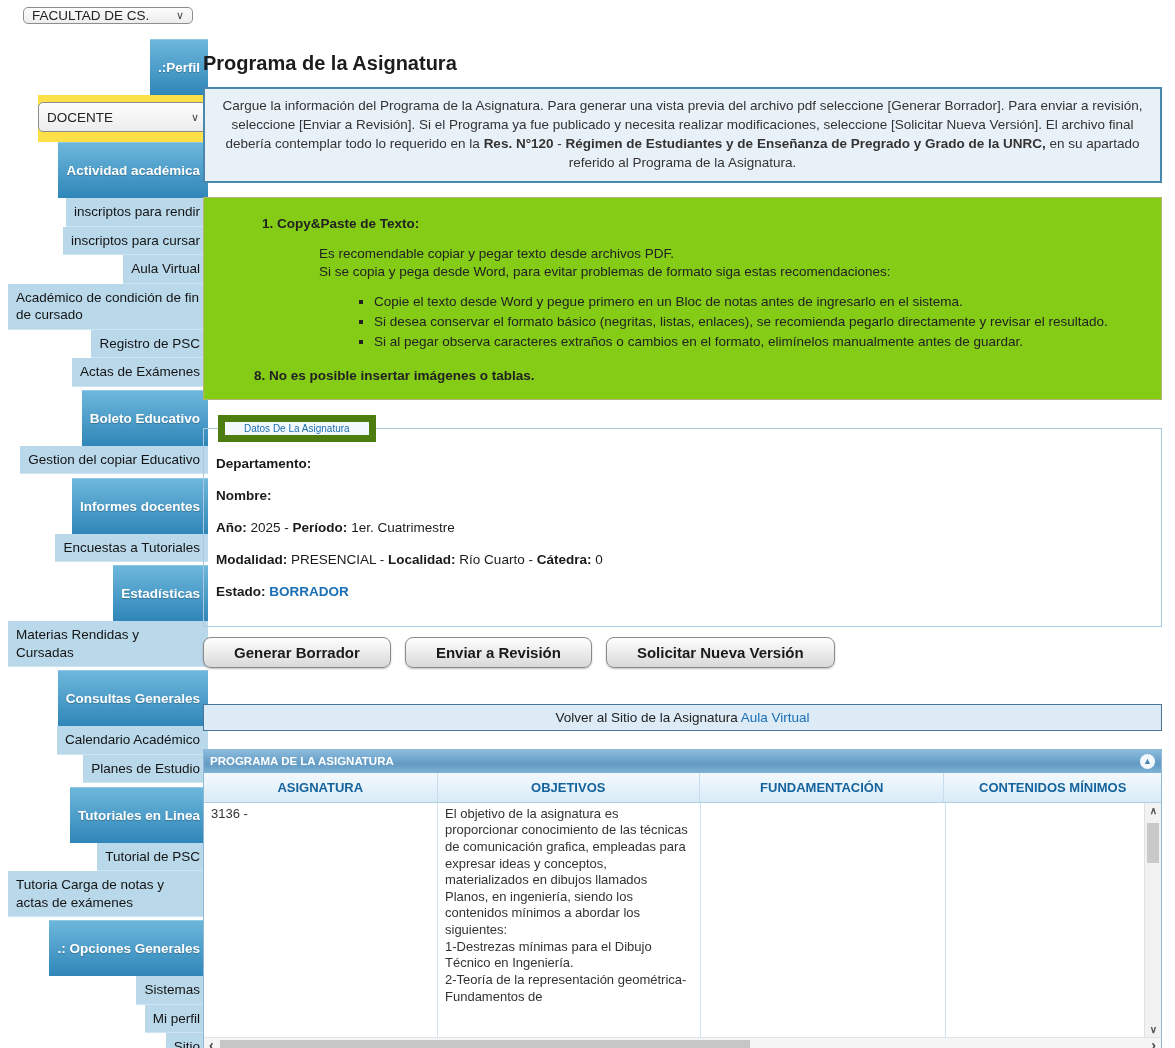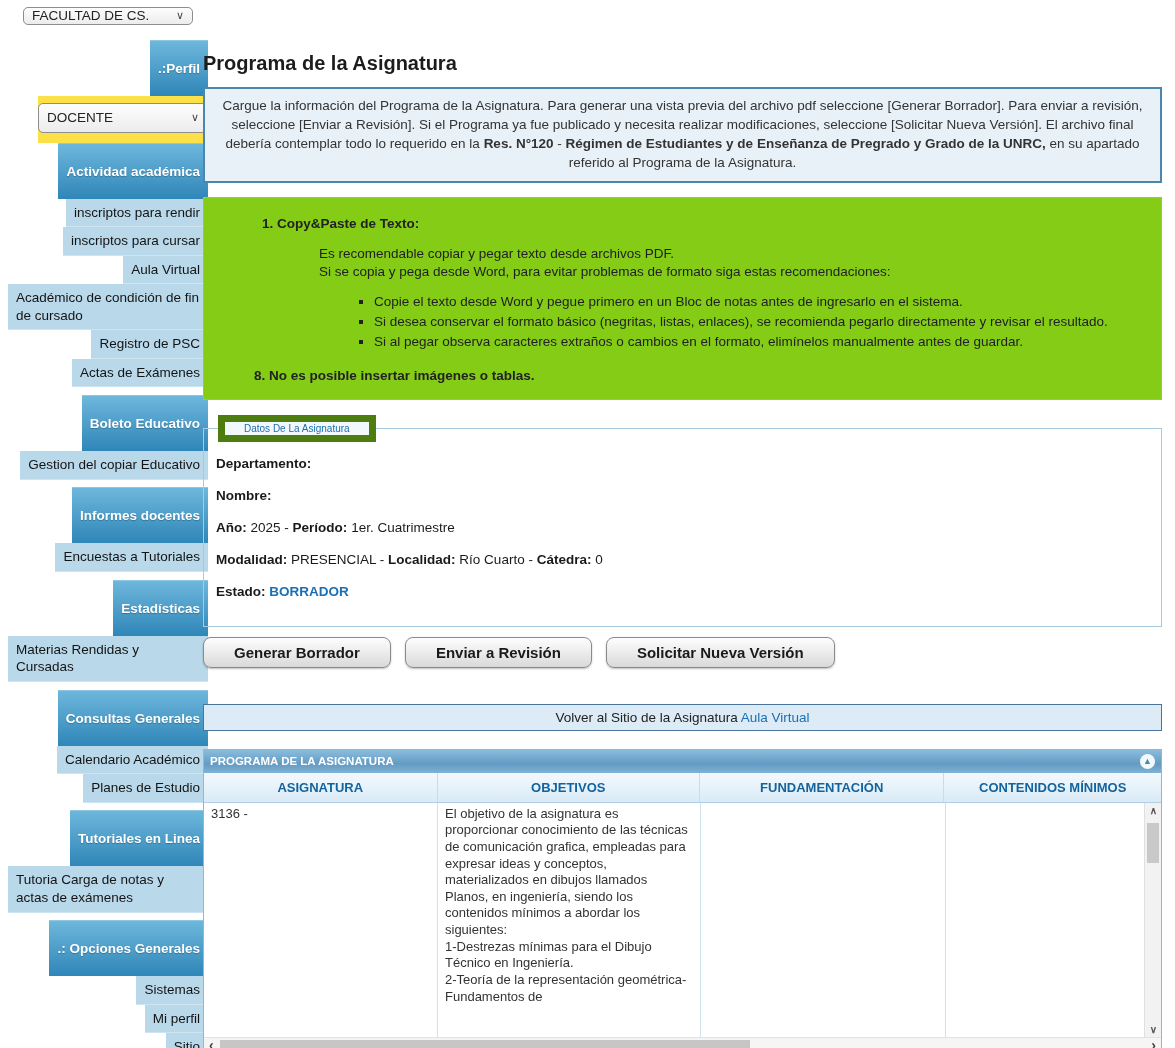--- a/index.html
+++ b/index.html
@@ -143,20 +143,21 @@
     <div class="sb-header">Estadísticas</div>
     <div class="sb-item">Materias Rendidas y Cursadas</div>
     <div class="sb-gap"></div>
 
     <div class="sb-header">Consultas Generales</div>
     <div class="sb-item">Calendario Académico</div>
     <div class="sb-item">Planes de Estudio</div>
     <div class="sb-gap"></div>
 
     <div class="sb-header">Tutoriales en Linea</div>
+    <div class="sb-item">Tutorial de PSC</div>
     <div class="sb-item">Tutoria Carga de notas y actas de exámenes</div>
     <div class="sb-gap"></div>
 
     <div class="sb-header">.: Opciones Generales</div>
     <div class="sb-item">Sistemas</div>
     <div class="sb-item">Mi perfil</div>
     <div class="sb-item">Sitio</div>
     <div class="sb-fill"></div>
   </div>
 

